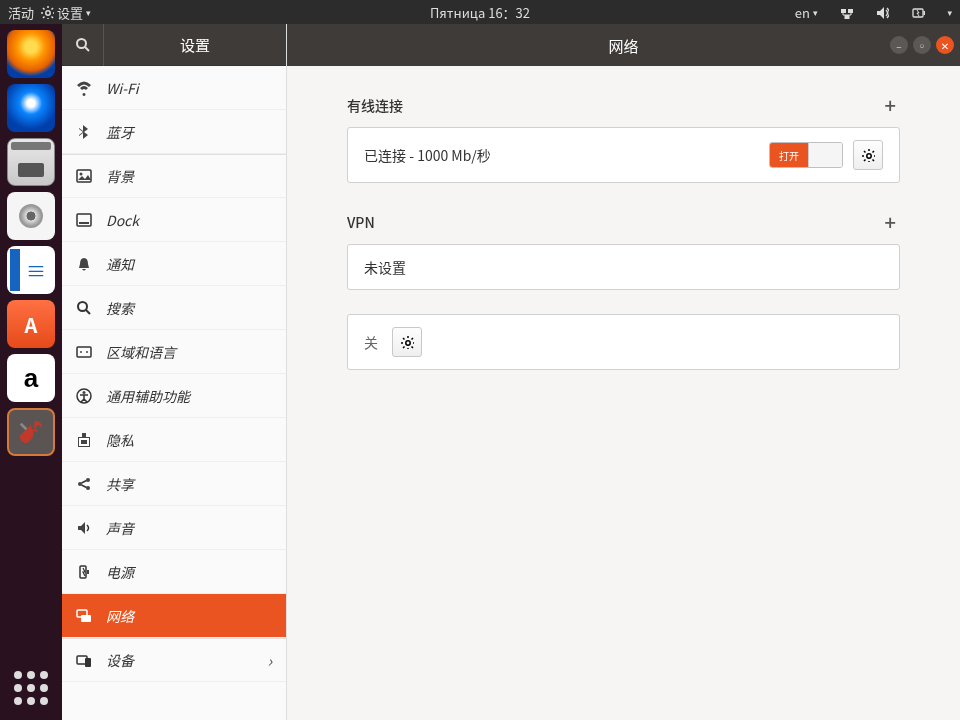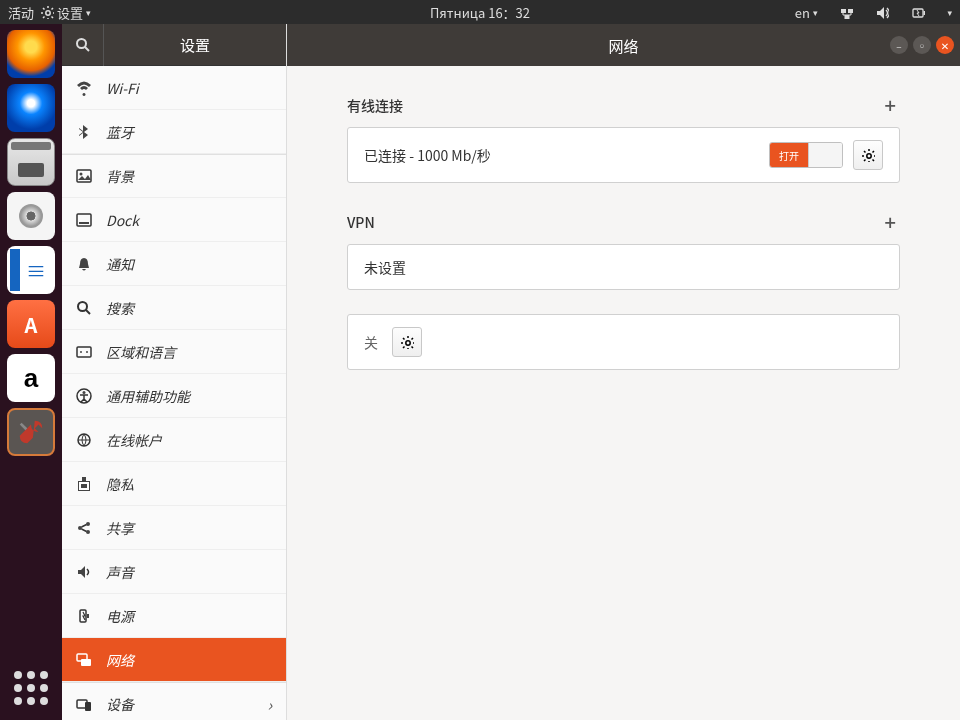--- a/index.html
+++ b/index.html
@@ -276,26 +276,20 @@
           <span>区域和语言</span>
         </div>
         <div class="sidebar-item">
           <svg viewBox="0 0 16 16">
             <use href="#i-accessibility"></use>
           </svg>
           <span>通用辅助功能</span>
         </div>
         <div class="sidebar-item">
           <svg viewBox="0 0 16 16">
-            <use href="#i-online"></use>
-          </svg>
-          <span>在线帐户</span>
-        </div>
-        <div class="sidebar-item">
-          <svg viewBox="0 0 16 16">
             <use href="#i-privacy"></use>
           </svg>
           <span>隐私</span>
         </div>
         <div class="sidebar-item">
           <svg viewBox="0 0 16 16">
             <use href="#i-share"></use>
           </svg>
           <span>共享</span>
         </div>

